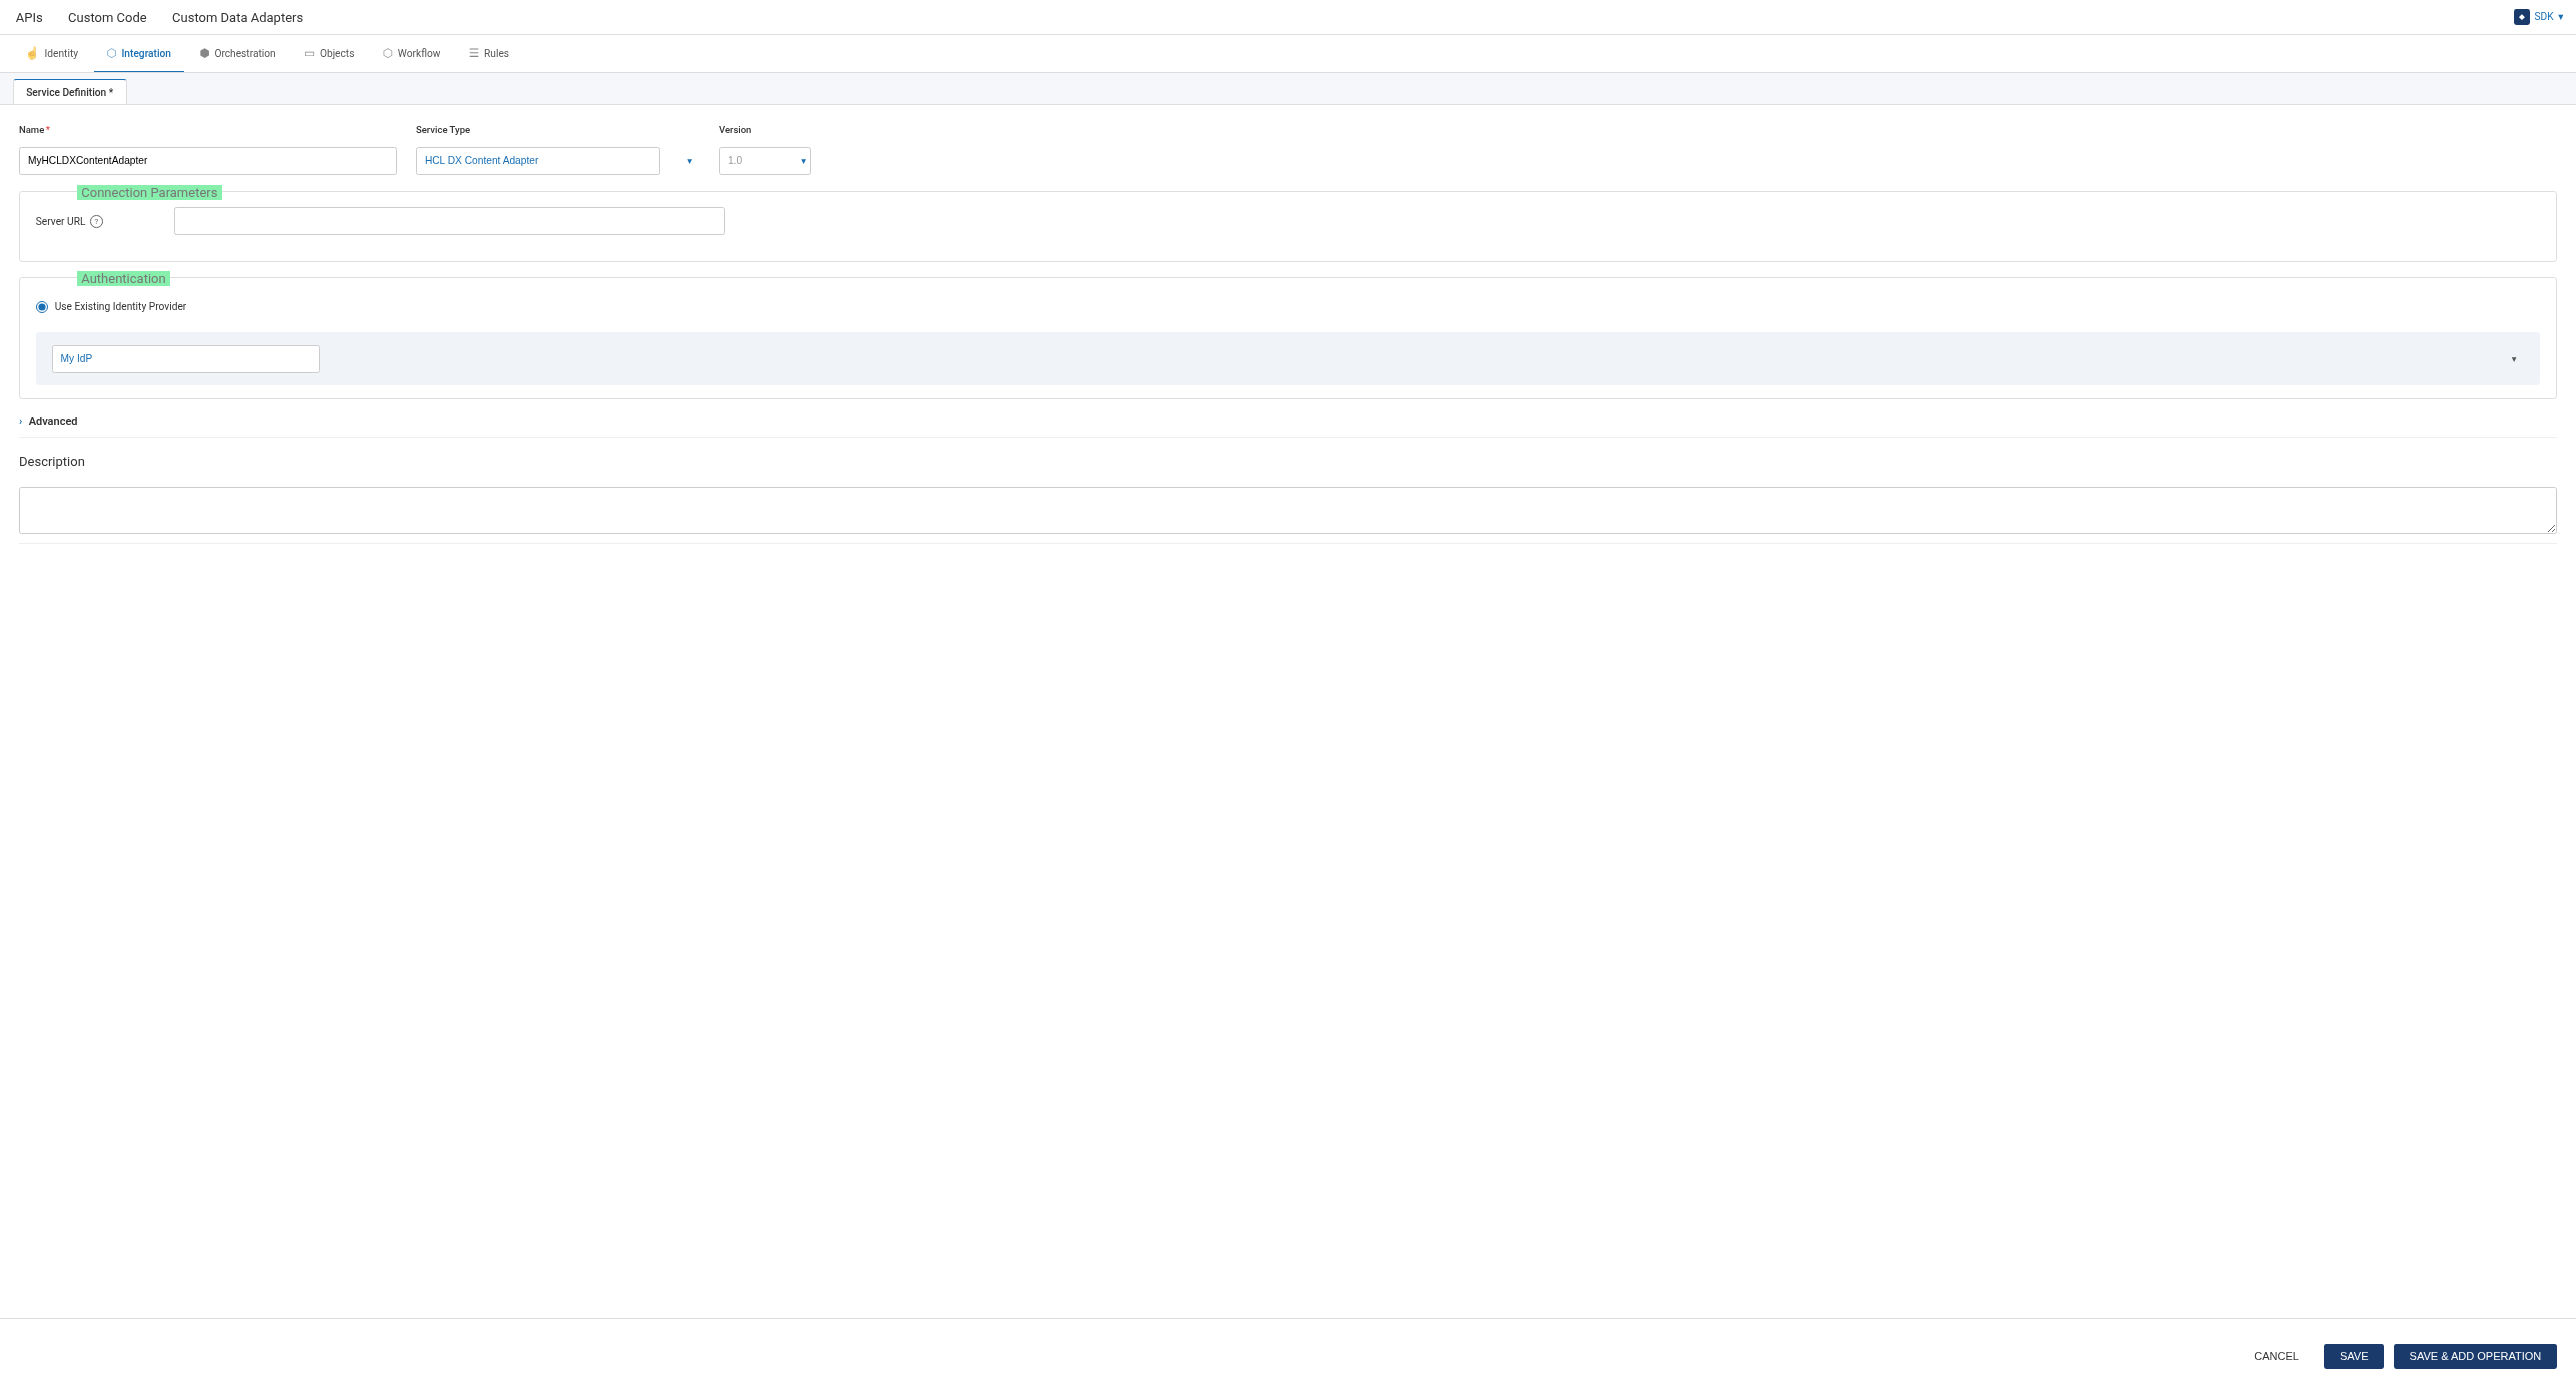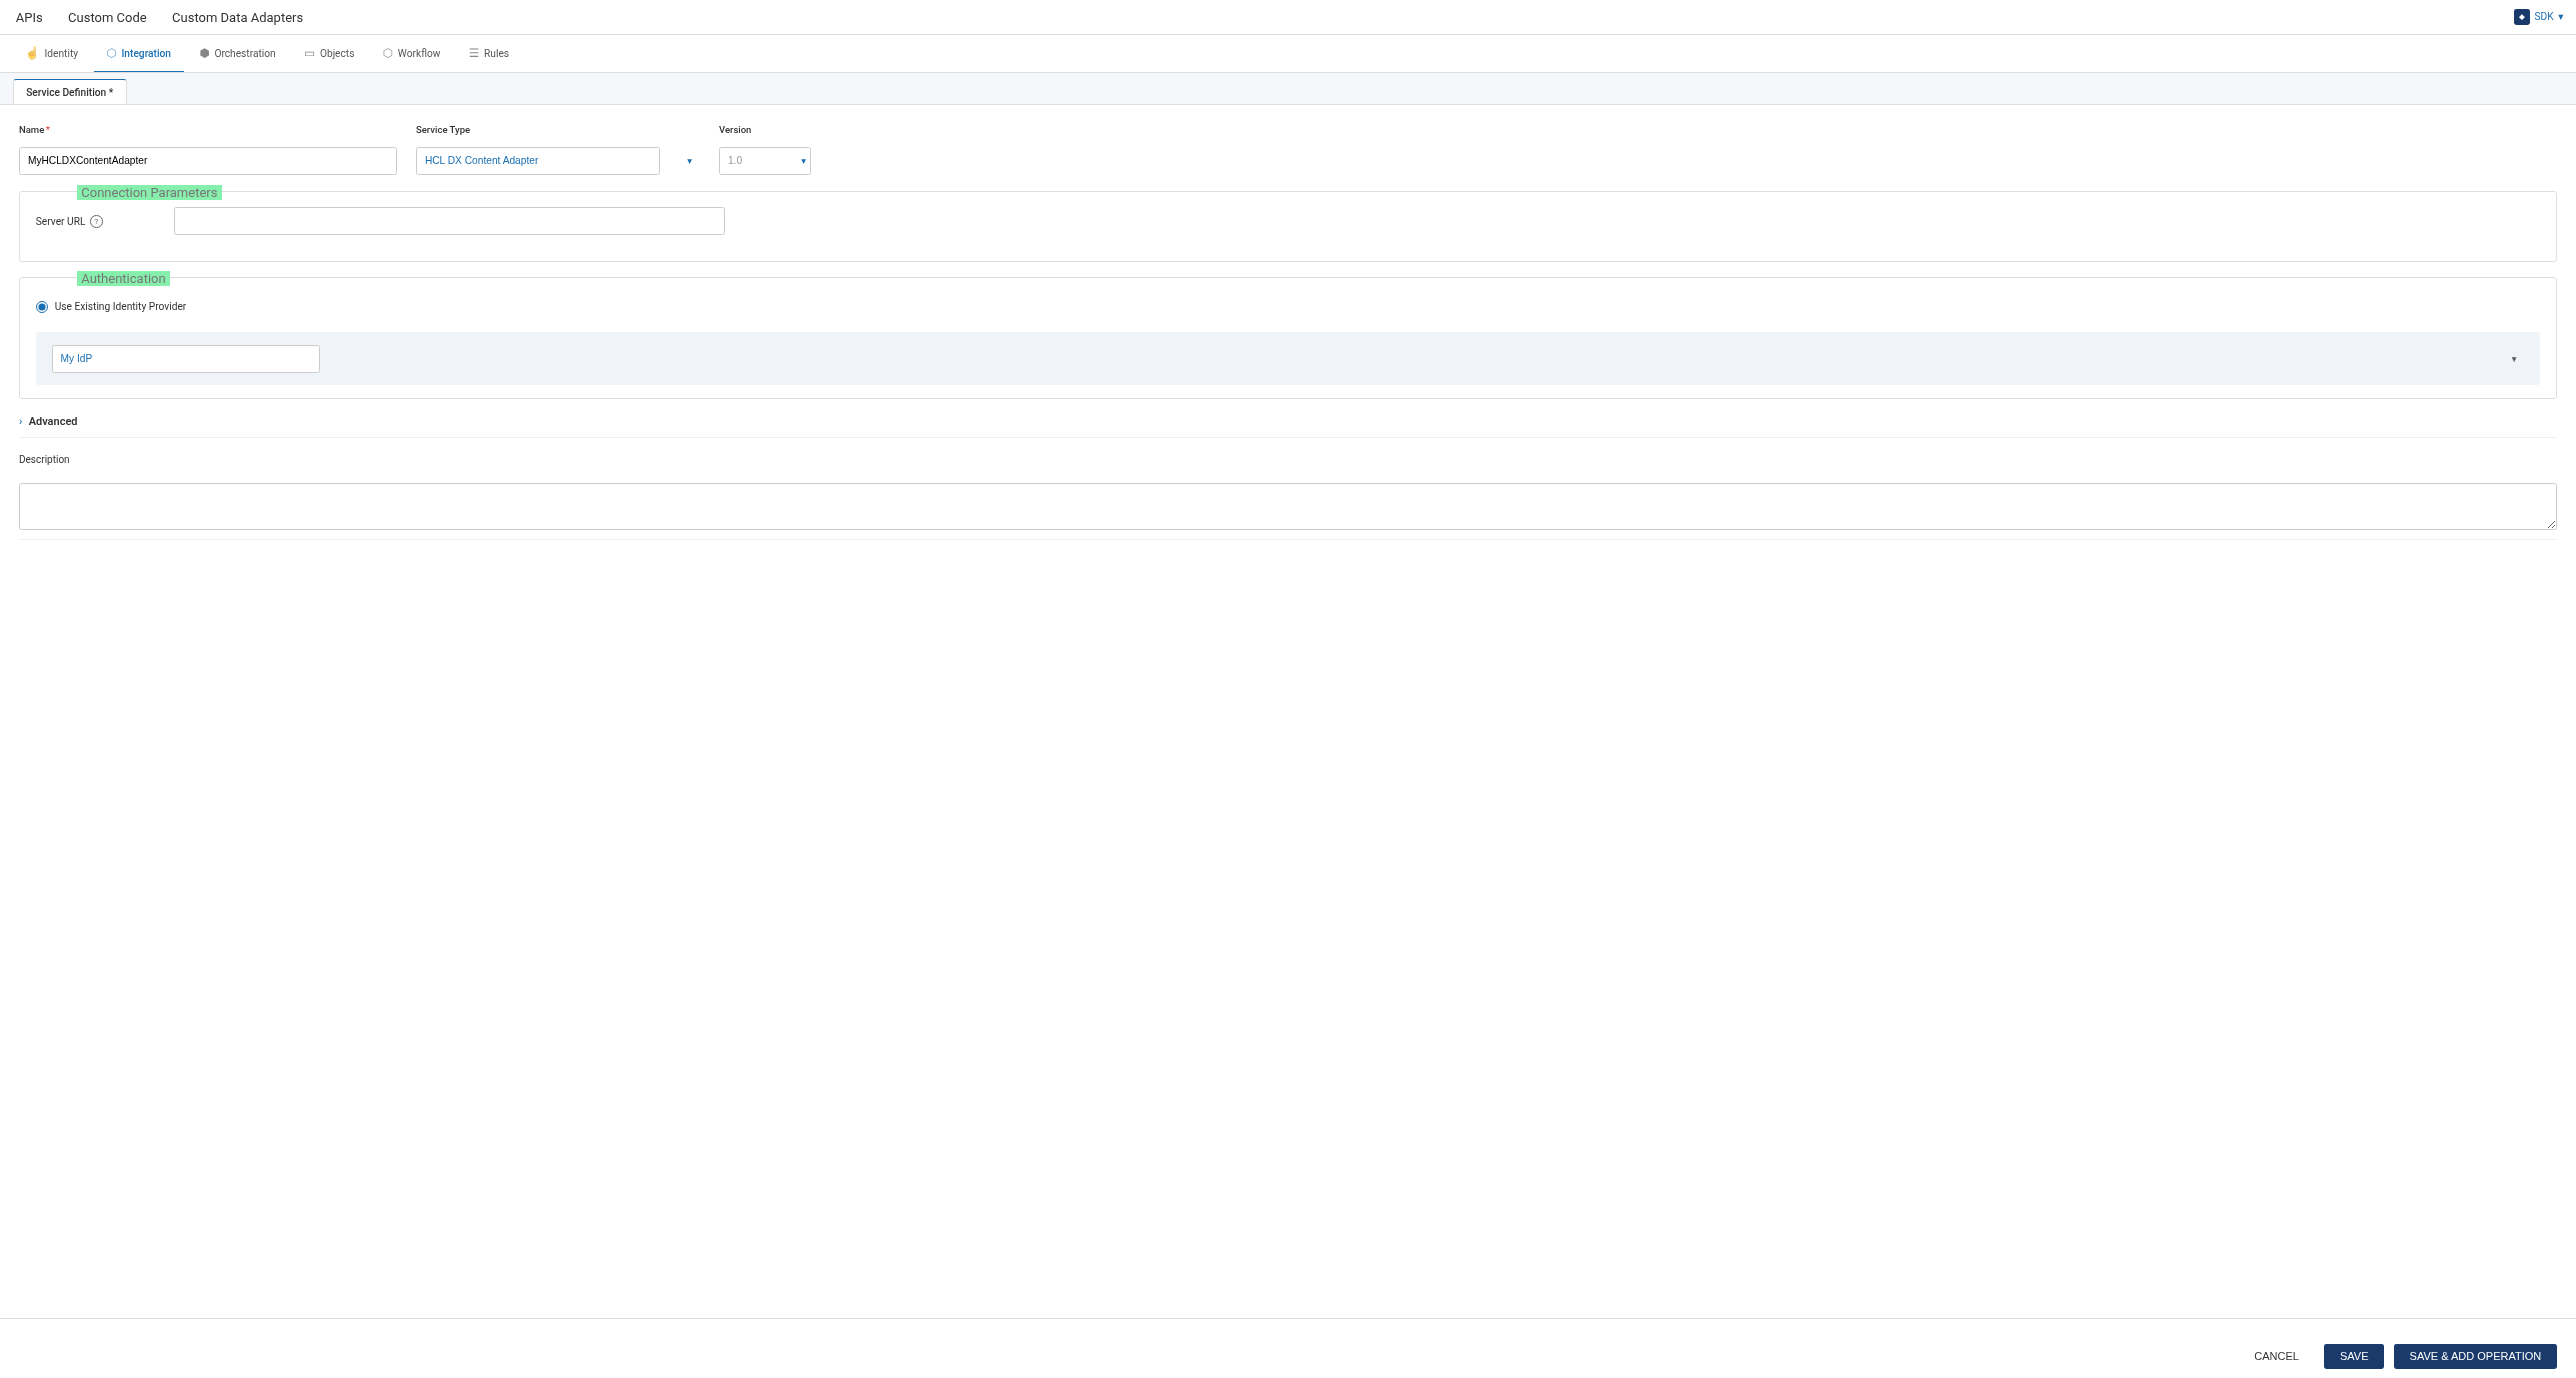--- a/index.html
+++ b/index.html
@@ -251,21 +251,21 @@
       border: 0.8px solid #ccc;
       border-radius: 2.4px;
       padding: 6.3px 7.9px;
       font-size: 10.2px;
       outline: none;
       background: #fff;
       resize: vertical;
       font-family: inherit;
     }
     .description-label {
-      font-size: 10px;
+      font-size: 13px;
       color: #333;
       margin-bottom: 18px;
       display: block;
     }
 
     
     .footer {
       display: flex;
       align-items: center;
       justify-content: flex-end;

